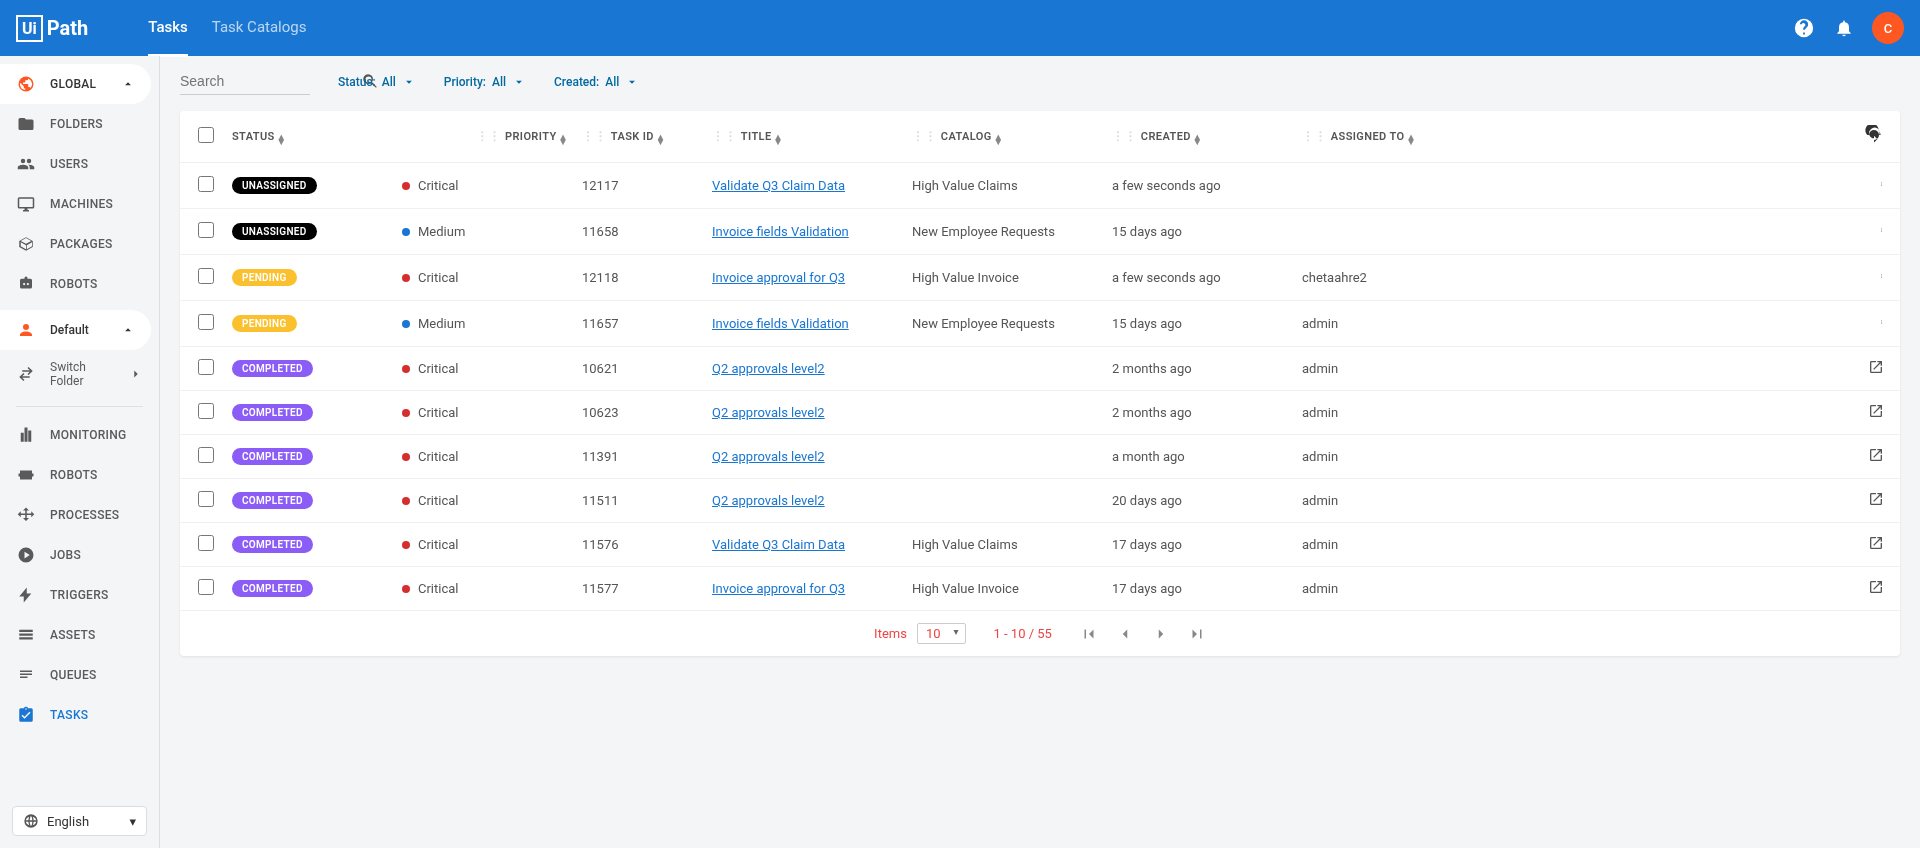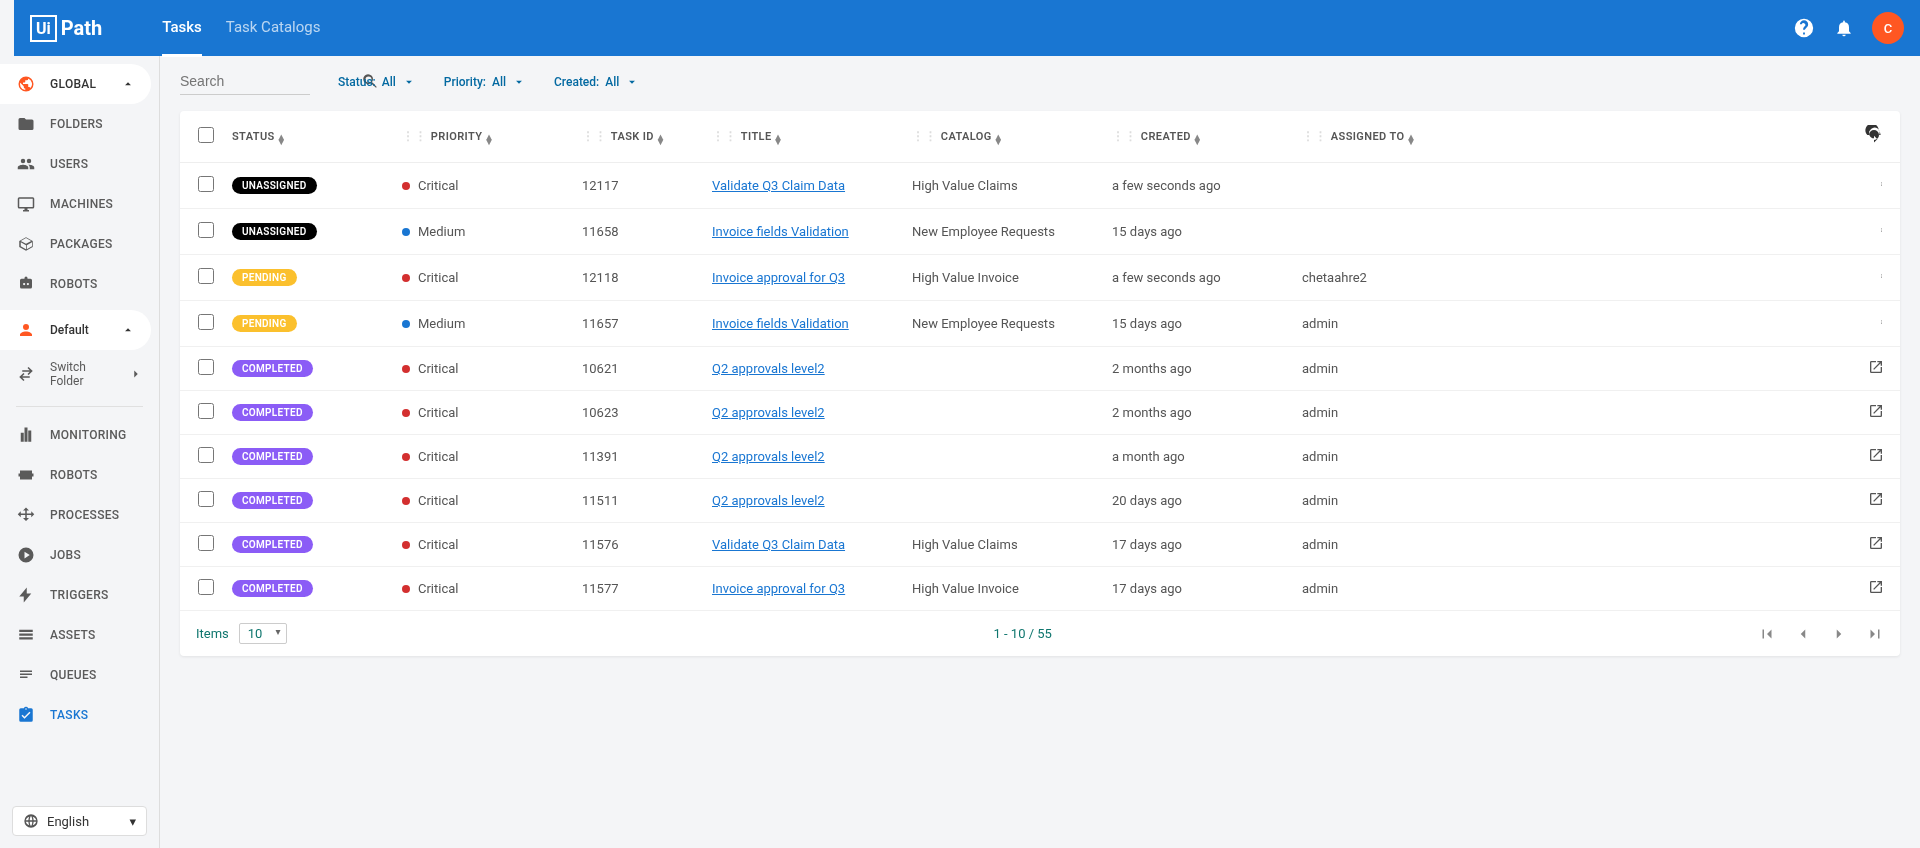--- a/index.html
+++ b/index.html
@@ -1,17 +1,17 @@
 <!DOCTYPE html>
 <html><head>
 <meta charset="utf-8">
 <style>
 * { box-sizing: border-box; margin: 0; padding: 0; }
 body { font-family: -apple-system, BlinkMacSystemFont, "Segoe UI", Roboto, sans-serif; font-size: 13px; color: #333; background: #f4f5f7; }
-.header { background: #1976d2; height: 56px; display: flex; align-items: center; padding: 0 16px; color: #fff; margin-left: 14px; }
+.header { background: #1976d2; height: 56px; display: flex; align-items: center; padding: 0 16px; color: #fff; }
 .logo { display: flex; align-items: center; font-weight: bold; font-size: 20px; margin-right: 60px; }
 .logo-box { border: 2px solid #fff; padding: 2px 4px; margin-right: 4px; font-size: 16px; }
 .header-tabs { display: flex; gap: 24px; }
 .header-tab { color: rgba(255,255,255,0.7); padding: 18px 0; cursor: pointer; font-size: 15px; }
 .header-tab.active { color: #fff; border-bottom: 3px solid #fff; font-weight: 500; }
 .header-right { margin-left: auto; display: flex; align-items: center; gap: 16px; }
 .header-icon { width: 24px; height: 24px; display: flex; align-items: center; justify-content: center; cursor: pointer; }
 .avatar { width: 32px; height: 32px; border-radius: 50%; background: #ff5722; color: #fff; display: flex; align-items: center; justify-content: center; font-weight: 500; cursor: pointer; }
 .layout { display: flex; height: calc(100vh - 56px); }
 .sidebar { width: 160px; background: #f4f5f7; border-right: 1px solid #ddd; display: flex; flex-direction: column; padding-top: 8px; overflow-y: auto; }
@@ -44,21 +44,21 @@
 .status-completed { background: #8b5cf6; }
 .prio { display: flex; align-items: center; gap: 8px; }
 .dot { width: 8px; height: 8px; border-radius: 50%; display: inline-block; }
 .dot-critical { background: #d32f2f; }
 .dot-medium { background: #1976d2; }
 .link { color: #1976d2; text-decoration: underline; cursor: pointer; }
 .row-action { text-align: right; padding-right: 16px; }
 .row-action span { cursor: pointer; color: #555; font-size: 18px; display: inline-block; }
 .refresh-cell { text-align: right; padding-right: 16px; }
 .refresh-cell span { cursor: pointer; color: #333; display: inline-block; }
-.pager { display: flex; align-items: center; justify-content: space-between; padding: 12px 16px; gap: 28px; color: #0f766e; font-size: 13px; }
+.pager { display: flex; align-items: center; justify-content: center; padding: 12px 16px; gap: 28px; color: #ef4444; font-size: 13px; }
 .pager-items { display: flex; align-items: center; gap: 10px; }
 .pager-select { border: 1px solid #ccc; padding: 2px 24px 2px 8px; border-radius: 2px; cursor: pointer; position: relative; }
 .pager-select::after { content: "▾"; position: absolute; right: 6px; top: 2px; color: #666; font-size: 10px; }
 .pager-nav { display: flex; gap: 18px; }
 .pager-nav span { cursor: pointer; color: #888; }
 svg { display: block; }
 </style>
 </head>
 <body>
 
@@ -290,21 +290,21 @@
 
     <div class="card">
       <table>
         <thead>
           <tr>
             <th style="width:44px; padding-left:18px;"><input type="checkbox" class="chk" style=""></th>
             <th style="width:170px;"><span><span>STATUS</span><span class="sort">
                     <span>▴</span>
                     <span>▾</span>
                   </span></span></th>
-            <th style="width:180px;"><span class="drag">⋮⋮</span><span><span>PRIORITY</span><span class="sort">
+            <th style="width:180px;text-align:right;"><span class="drag">⋮⋮</span><span><span>PRIORITY</span><span class="sort">
                     <span>▴</span>
                     <span>▾</span>
                   </span></span></th>
             <th style="width:130px;"><span class="drag">⋮⋮</span><span><span>TASK ID</span><span class="sort">
                     <span>▴</span>
                     <span>▾</span>
                   </span></span></th>
             <th style="width:200px;"><span class="drag">⋮⋮</span><span><span>TITLE</span><span class="sort">
                     <span>▴</span>
                     <span>▾</span>

